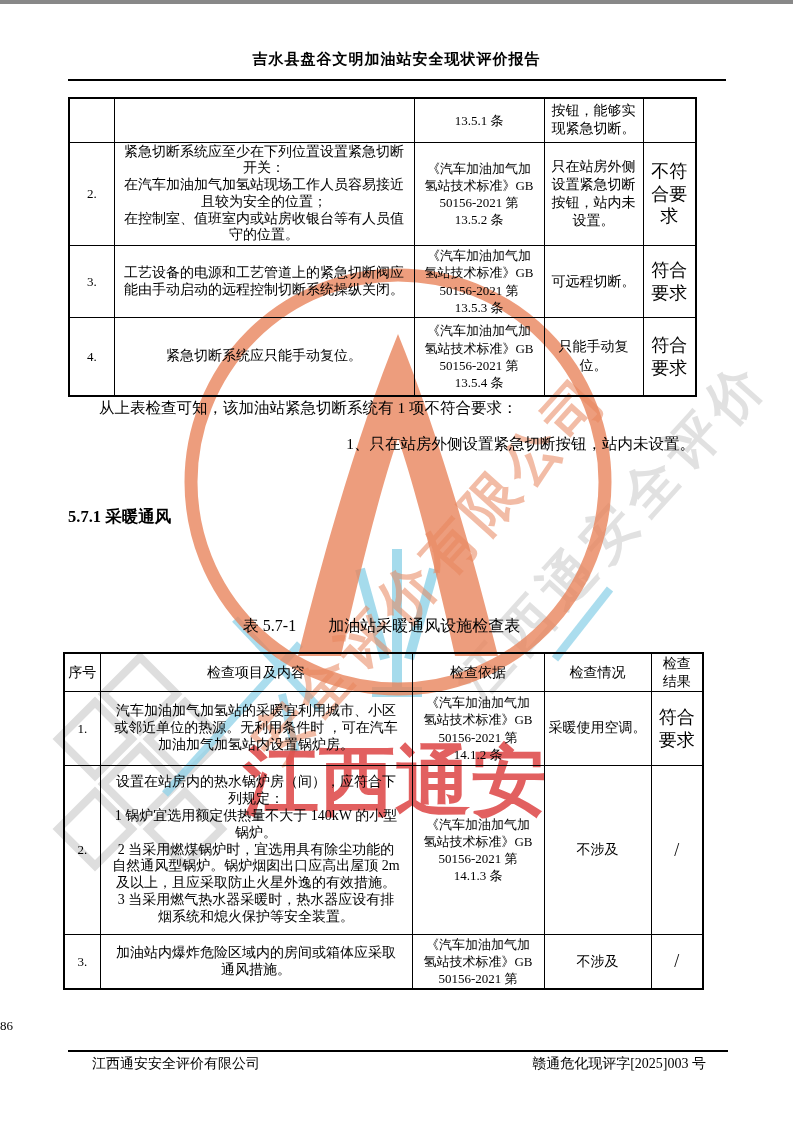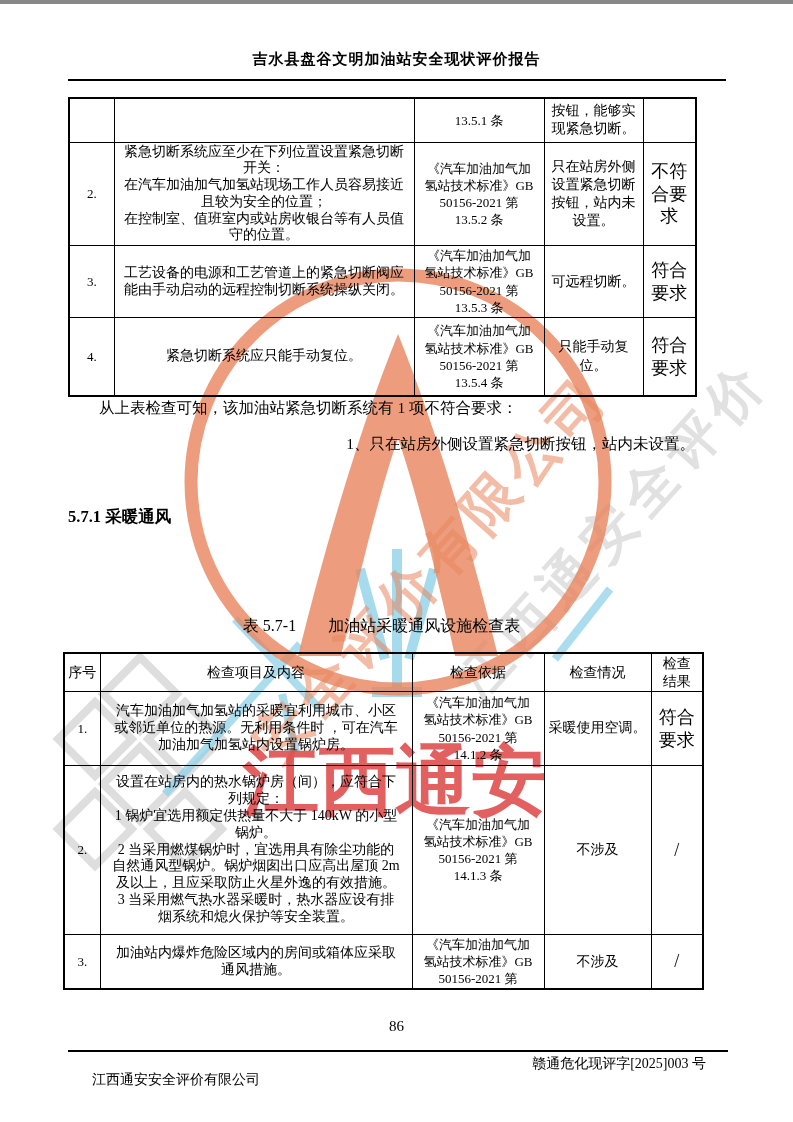--- a/index.html
+++ b/index.html
@@ -30,24 +30,24 @@
   .valign-top td{vertical-align:top;}
   
   .para{left:68px;width:627px;font-size:15.5px;line-height:1.4;text-indent:2em;z-index:1;}
   .p1{top:393px;}
   .p2{top:429px;text-align:right;}
   .h-section{top:462px;left:68px;width:627px;font-size:19px;font-weight:bold;letter-spacing:2px;z-index:1;}
   .h-subsection{top:502px;left:68px;width:627px;font-size:16.5px;font-weight:bold;z-index:1;}
   .p3{top:540px;font-size:16px;line-height:36px;white-space:pre-line;text-align:justify;}
   .caption{top:612px;left:68px;width:627px;text-align:center;font-size:16px;z-index:1;}
   
-  .page-number{top:1014px;left:0;width:100%;text-align:center;font-size:15px;z-index:1;}
+  .page-number{top:1014px;left:0;width:100%;font-size:13px;z-index:1;}
   .footer-rule{top:1046px;left:68px;width:660px;height:1.5px;background:#000;z-index:1;}
   .footer-row{top:1051px;left:68px;width:660px;font-size:14px;z-index:1;}
-  .footer-left{position:absolute;left:24px;top:16px;}
+  .footer-left{position:absolute;left:24px;top:0;}
   .footer-right{position:absolute;right:22px;top:0;}
   
   .watermark{top:0;left:0;z-index:5;pointer-events:none;mix-blend-mode:multiply;}
 </style>
 </head>
 <body>
 
 <div class="page">
 
   <div class="abs header-title">吉水县盘谷文明加油站安全现状评价报告</div>

